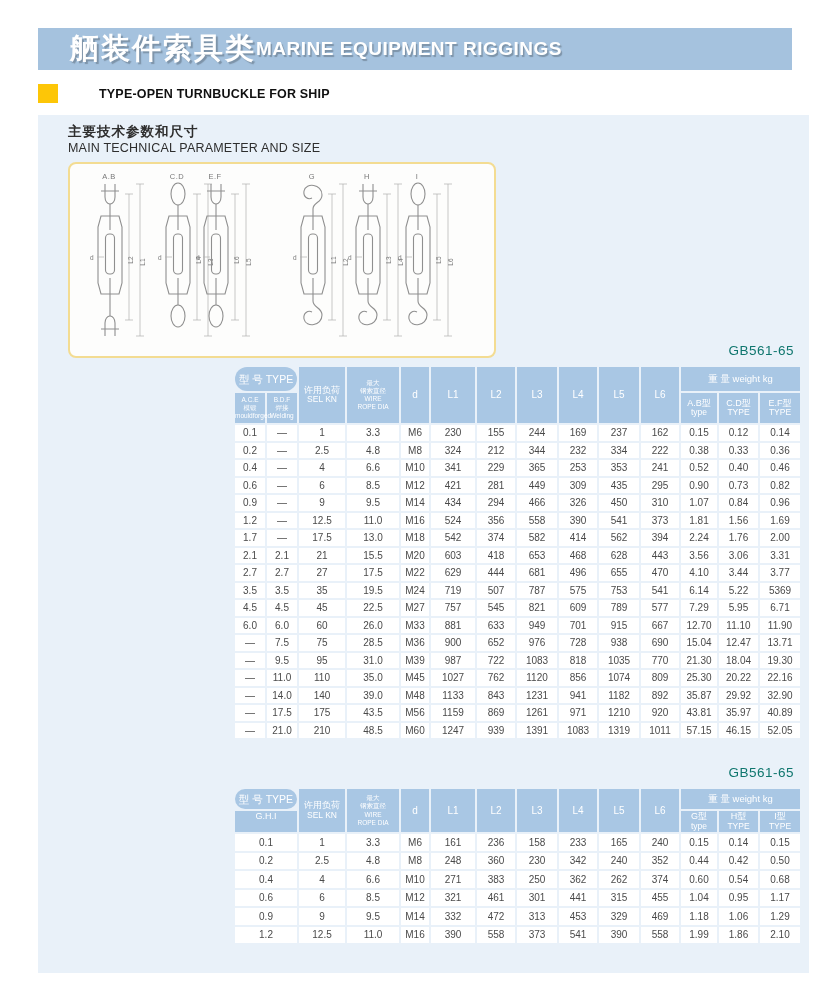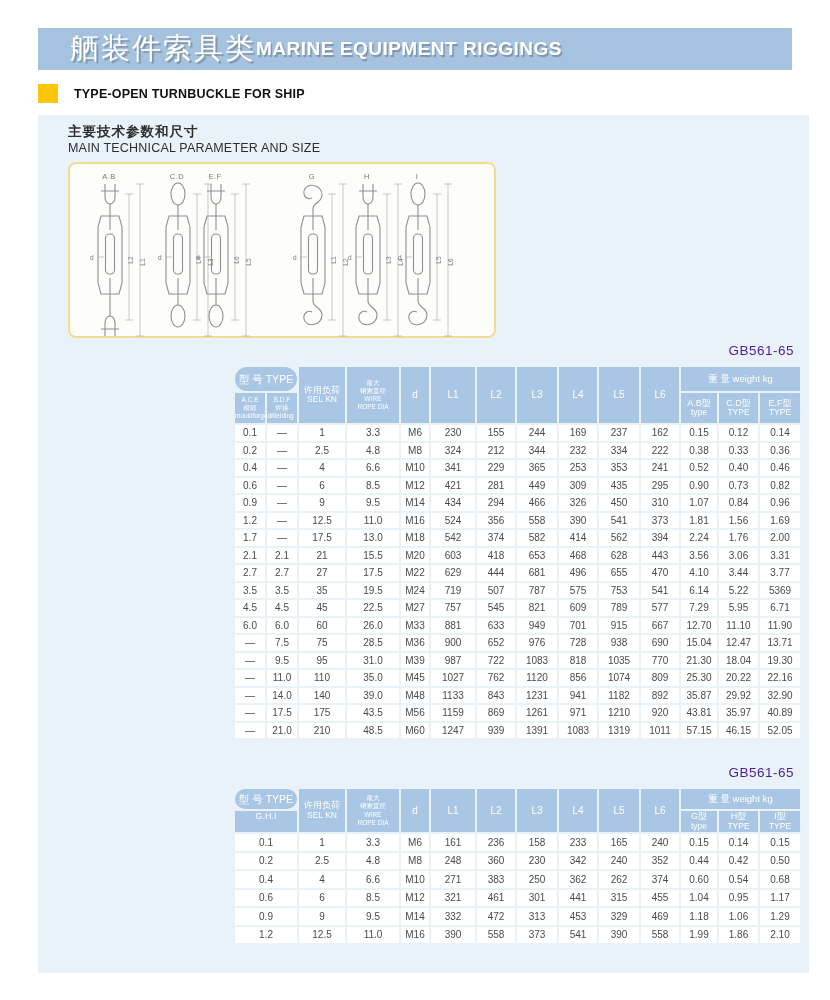--- a/index.html
+++ b/index.html
@@ -6,53 +6,53 @@
   body{
     width:830px;height:1000px;position:relative;background:#ffffff;
     font-family:"Liberation Sans", sans-serif;color:#333;overflow:hidden;
   }
   
   .banner{
     position:absolute;left:38px;top:28px;width:754px;height:42px;
     background:#a5c2de;display:flex;align-items:center;padding-left:32px;box-sizing:border-box;
   }
   .banner .zh{
-    font-size:29px;font-weight:normal;color:#ffffff;letter-spacing:2px;
+    font-size:29px;font-weight:bold;color:#ffffff;letter-spacing:2px;
     text-shadow:2px 2px 1px #7d93a8;
   }
   .banner .en{
     font-size:19px;font-weight:bold;color:#ffffff;letter-spacing:.5px;
     text-shadow:1.5px 1.5px 1px #7d93a8;
   }
   
   .section-row{
     position:absolute;left:38px;top:84px;display:flex;align-items:center;
   }
   .bullet{width:20px;height:19px;background:#fdc607;margin-right:14px;}
   .section-row .zh{font-size:17px;font-weight:bold;color:#101010;letter-spacing:1px;}
-  .section-row .en{font-size:12.5px;font-weight:bold;color:#101010;margin-left:2px;letter-spacing:.2px;}
+  .section-row .en{font-size:12.5px;font-weight:bold;color:#101010;margin-left:27px;letter-spacing:.2px;}
   
   .panel{
     position:absolute;left:38px;top:115px;width:754px;height:858px;background:#e9f1f9;padding-left:17px;
   }
   .sub-zh{position:absolute;left:30px;top:8px;font-size:13.5px;font-weight:bold;color:#2e2e2e;letter-spacing:1px;}
   .sub-en{position:absolute;left:30px;top:26px;font-size:12.5px;color:#2e2e2e;letter-spacing:.2px;}
   
   .diagram-box{
-    position:absolute;left:30px;top:47px;width:428px;height:176px;
+    position:absolute;left:30px;top:47px;width:428px;height:196px;
     background:#fdfdfc;border:2px solid #f3dc92;border-radius:8px;box-sizing:border-box;
   }
   .fig{position:absolute;top:6px;}
   .fig svg path,.fig svg rect,.fig svg ellipse{stroke:#8f8f8f;fill:none;stroke-width:1.1;}
   .fig svg path.thin{stroke:#b0b0b0;stroke-width:.7;}
   .fig svg text{fill:#787878;stroke:none;font-size:7px;font-family:"Liberation Sans",sans-serif;}
   .fig svg text.dim-label{font-size:6.5px;}
   .fig svg text.fig-label{font-size:7.5px;letter-spacing:.5px;}
   
-  .gb{position:absolute;right:15px;font-size:13.5px;color:#4c1d95;letter-spacing:.5px;}
+  .gb{position:absolute;right:15px;font-size:13.5px;color:#0f766e;letter-spacing:.5px;}
   .gb1{top:228px;}
   .gb2{top:650px;}
   
   .tbl-wrap1{position:absolute;left:195px;top:250px;width:559px;}
   .tbl-wrap2{position:absolute;left:195px;top:672px;width:559px;}
   table.data-table{
     border-collapse:separate;border-spacing:2px;width:559px;table-layout:fixed;
   }
   table.data-table th{
     background:#a9c7e4;color:#ffffff;font-weight:normal;text-align:center;

